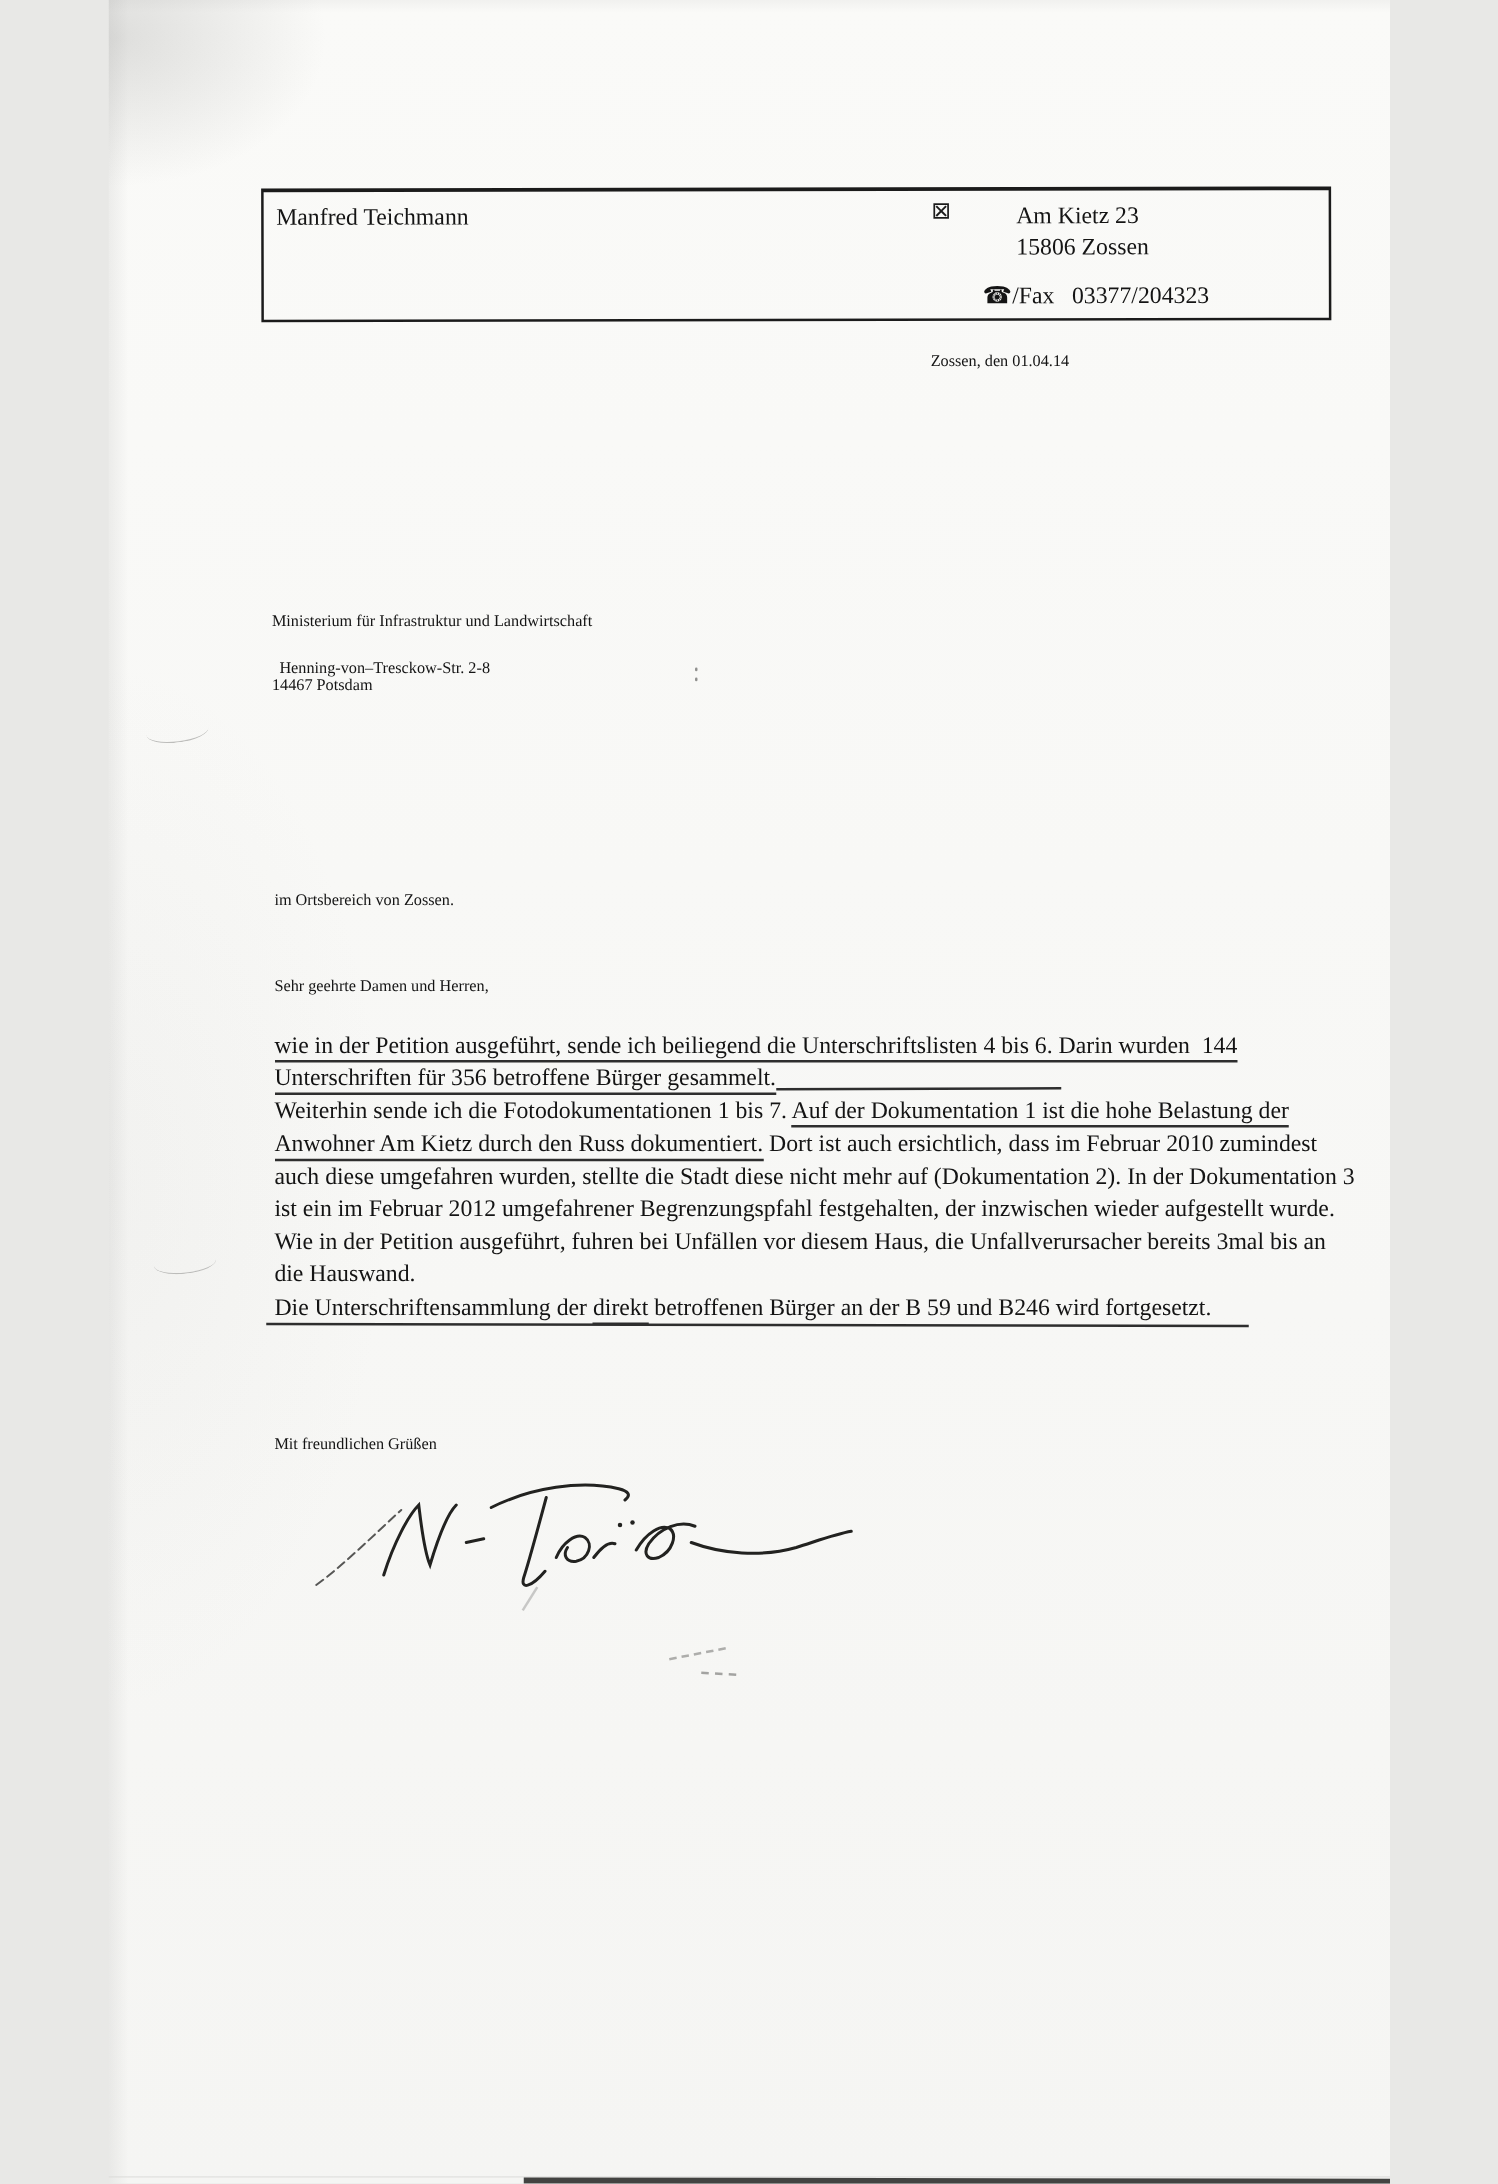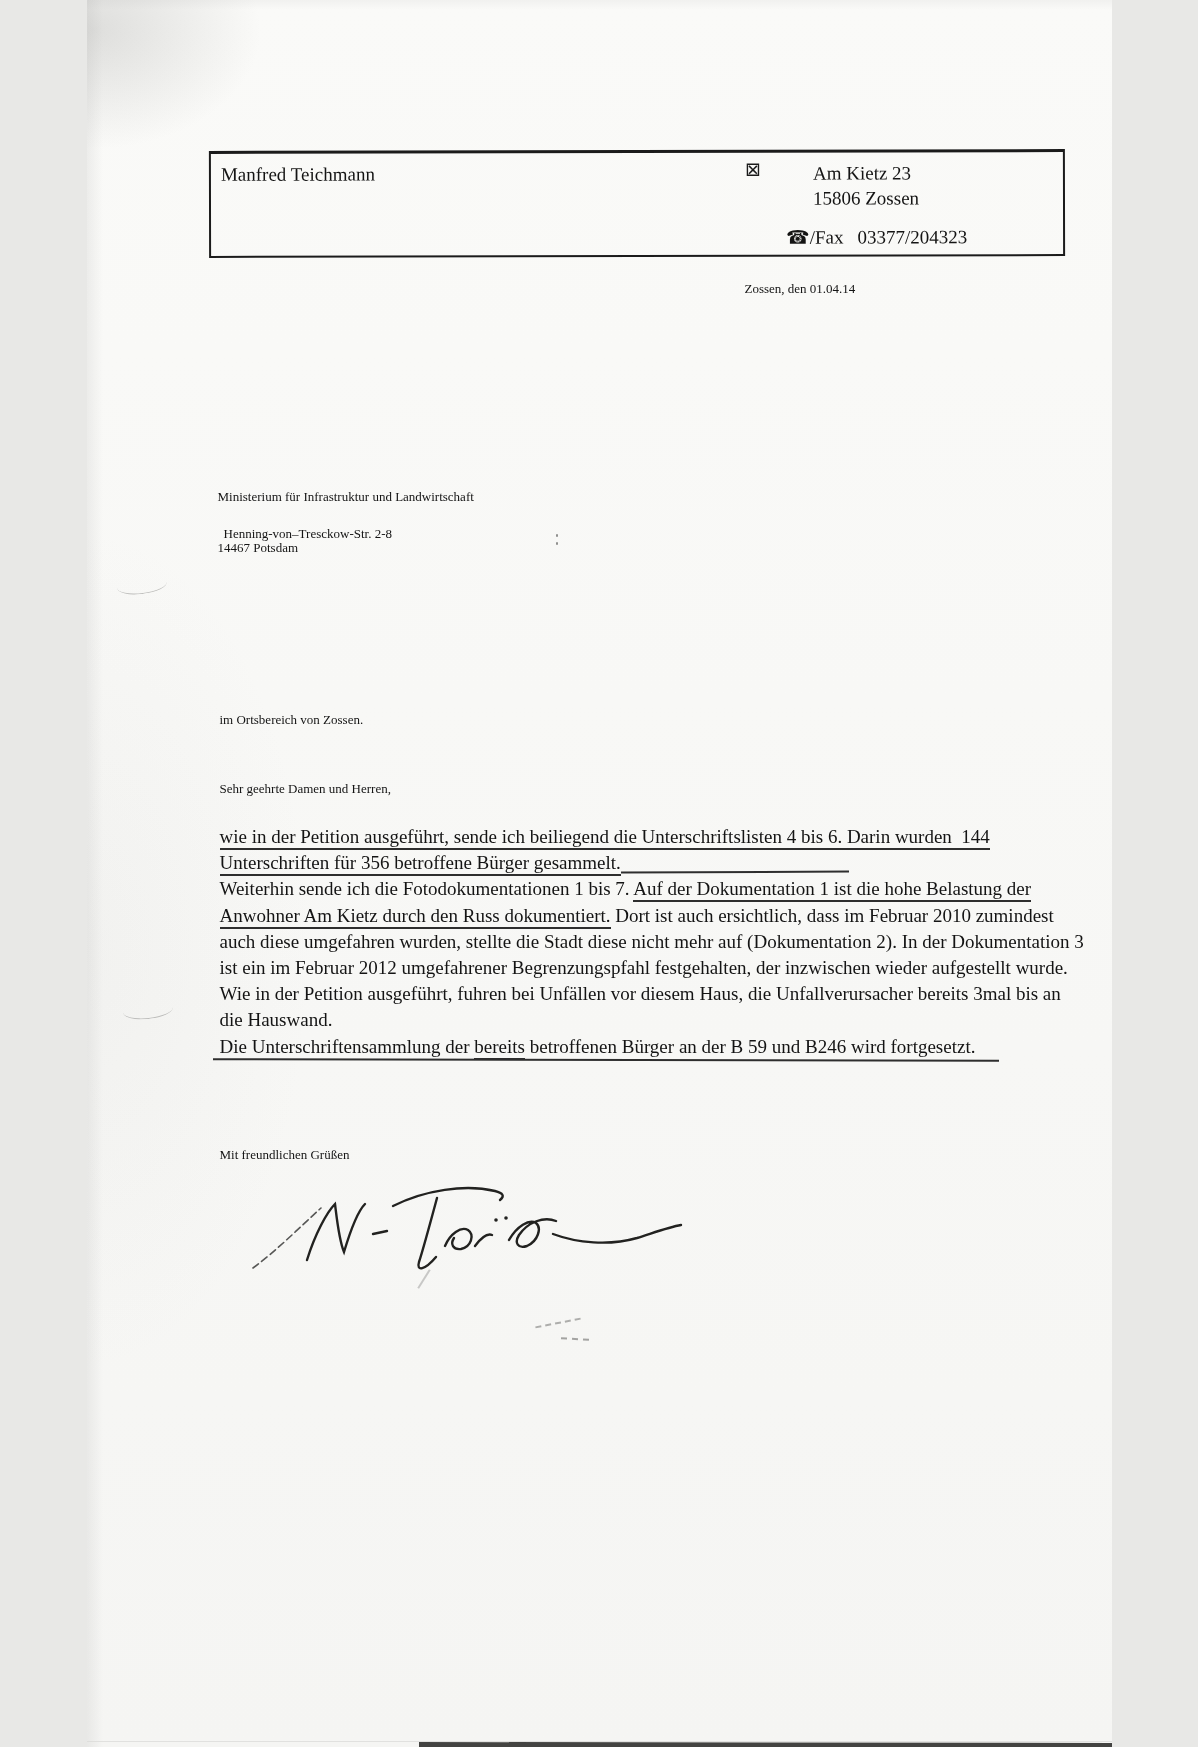--- a/index.html
+++ b/index.html
@@ -112,21 +112,21 @@
 
   <div class="body-block">
     <div class="bline"><span></span><span class="pen-u">wie in der Petition ausgeführt, sende ich beiliegend die Unterschriftslisten 4 bis 6. Darin wurden  144</span><span></span></div>
     <div class="bline ext"><span></span><span class="pen-u">Unterschriften für 356 betroffene Bürger gesammelt.</span><span></span></div>
     <div class="bline"><span>Weiterhin sende ich die Fotodokumentationen 1 bis 7. </span><span class="pen-u">Auf der Dokumentation 1 ist die hohe Belastung der</span><span></span></div>
     <div class="bline"><span></span><span class="pen-u">Anwohner Am Kietz durch den Russ dokumentiert.</span><span> Dort ist auch ersichtlich, dass im Februar 2010 zumindest</span></div>
     <div class="bline"><span>auch diese umgefahren wurden, stellte die Stadt diese nicht mehr auf (Dokumentation 2). In der Dokumentation 3</span><span></span></div>
     <div class="bline"><span>ist ein im Februar 2012 umgefahrener Begrenzungspfahl festgehalten, der inzwischen wieder aufgestellt wurde.</span><span></span></div>
     <div class="bline"><span>Wie in der Petition ausgeführt, fuhren bei Unfällen vor diesem Haus, die Unfallverursacher bereits 3mal bis an</span><span></span></div>
     <div class="bline"><span>die Hauswand.</span><span></span></div>
-    <div class="bline full-ul"><span>Die Unterschriftensammlung der </span><span class="pen-u">bereits</span><span> betroffenen Bürger an der B 59 und B246 wird fortgesetzt.</span></div>
+    <div class="bline full-ul"><span>Die Unterschriftensammlung der </span><span class="pen-u">direkt</span><span> betroffenen Bürger an der B 59 und B246 wird fortgesetzt.</span></div>
   </div>
 
   <div class="t closing">Mit freundlichen Grüßen</div>
 
   <svg class="sig" viewBox="0 0 440 118">
     <g fill="none" stroke="#222220" stroke-width="2.4" stroke-linecap="round">
       <path d="M6,106 C28,90 52,66 74,46" stroke-width="1.6" stroke-dasharray="7 4" opacity="0.75"></path>
       <path d="M60,98 C68,72 80,50 88,42 C90,58 92,78 97,90 C103,70 110,50 118,42"></path>
       <path d="M126,72 L140,69"></path>
       <path d="M146,44 C178,28 218,22 248,29 C256,31 258,34 253,38"></path>

